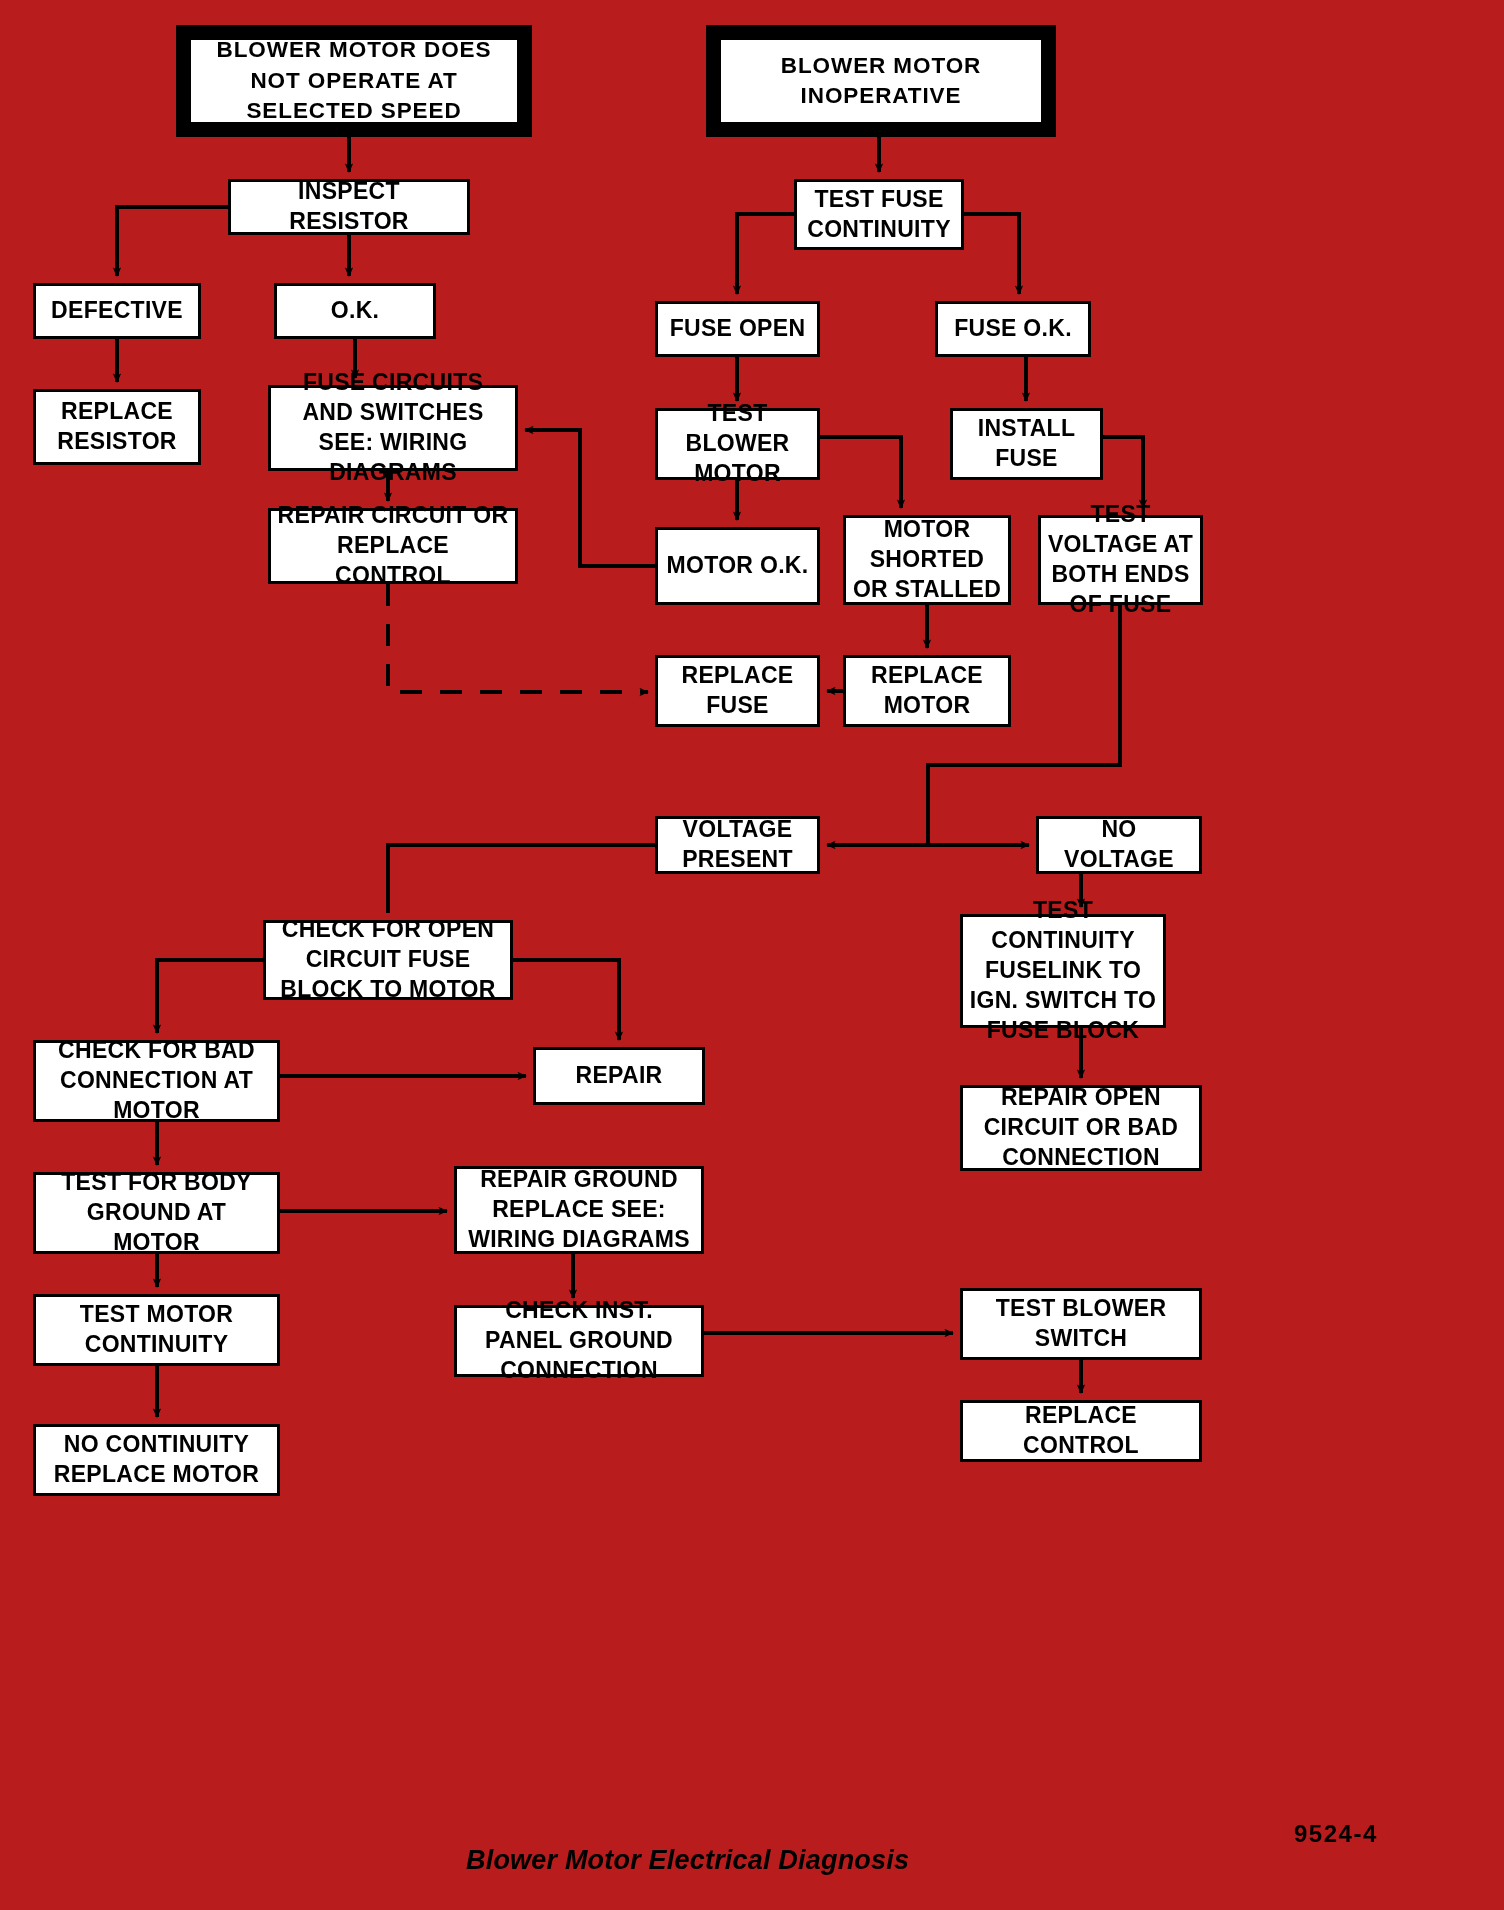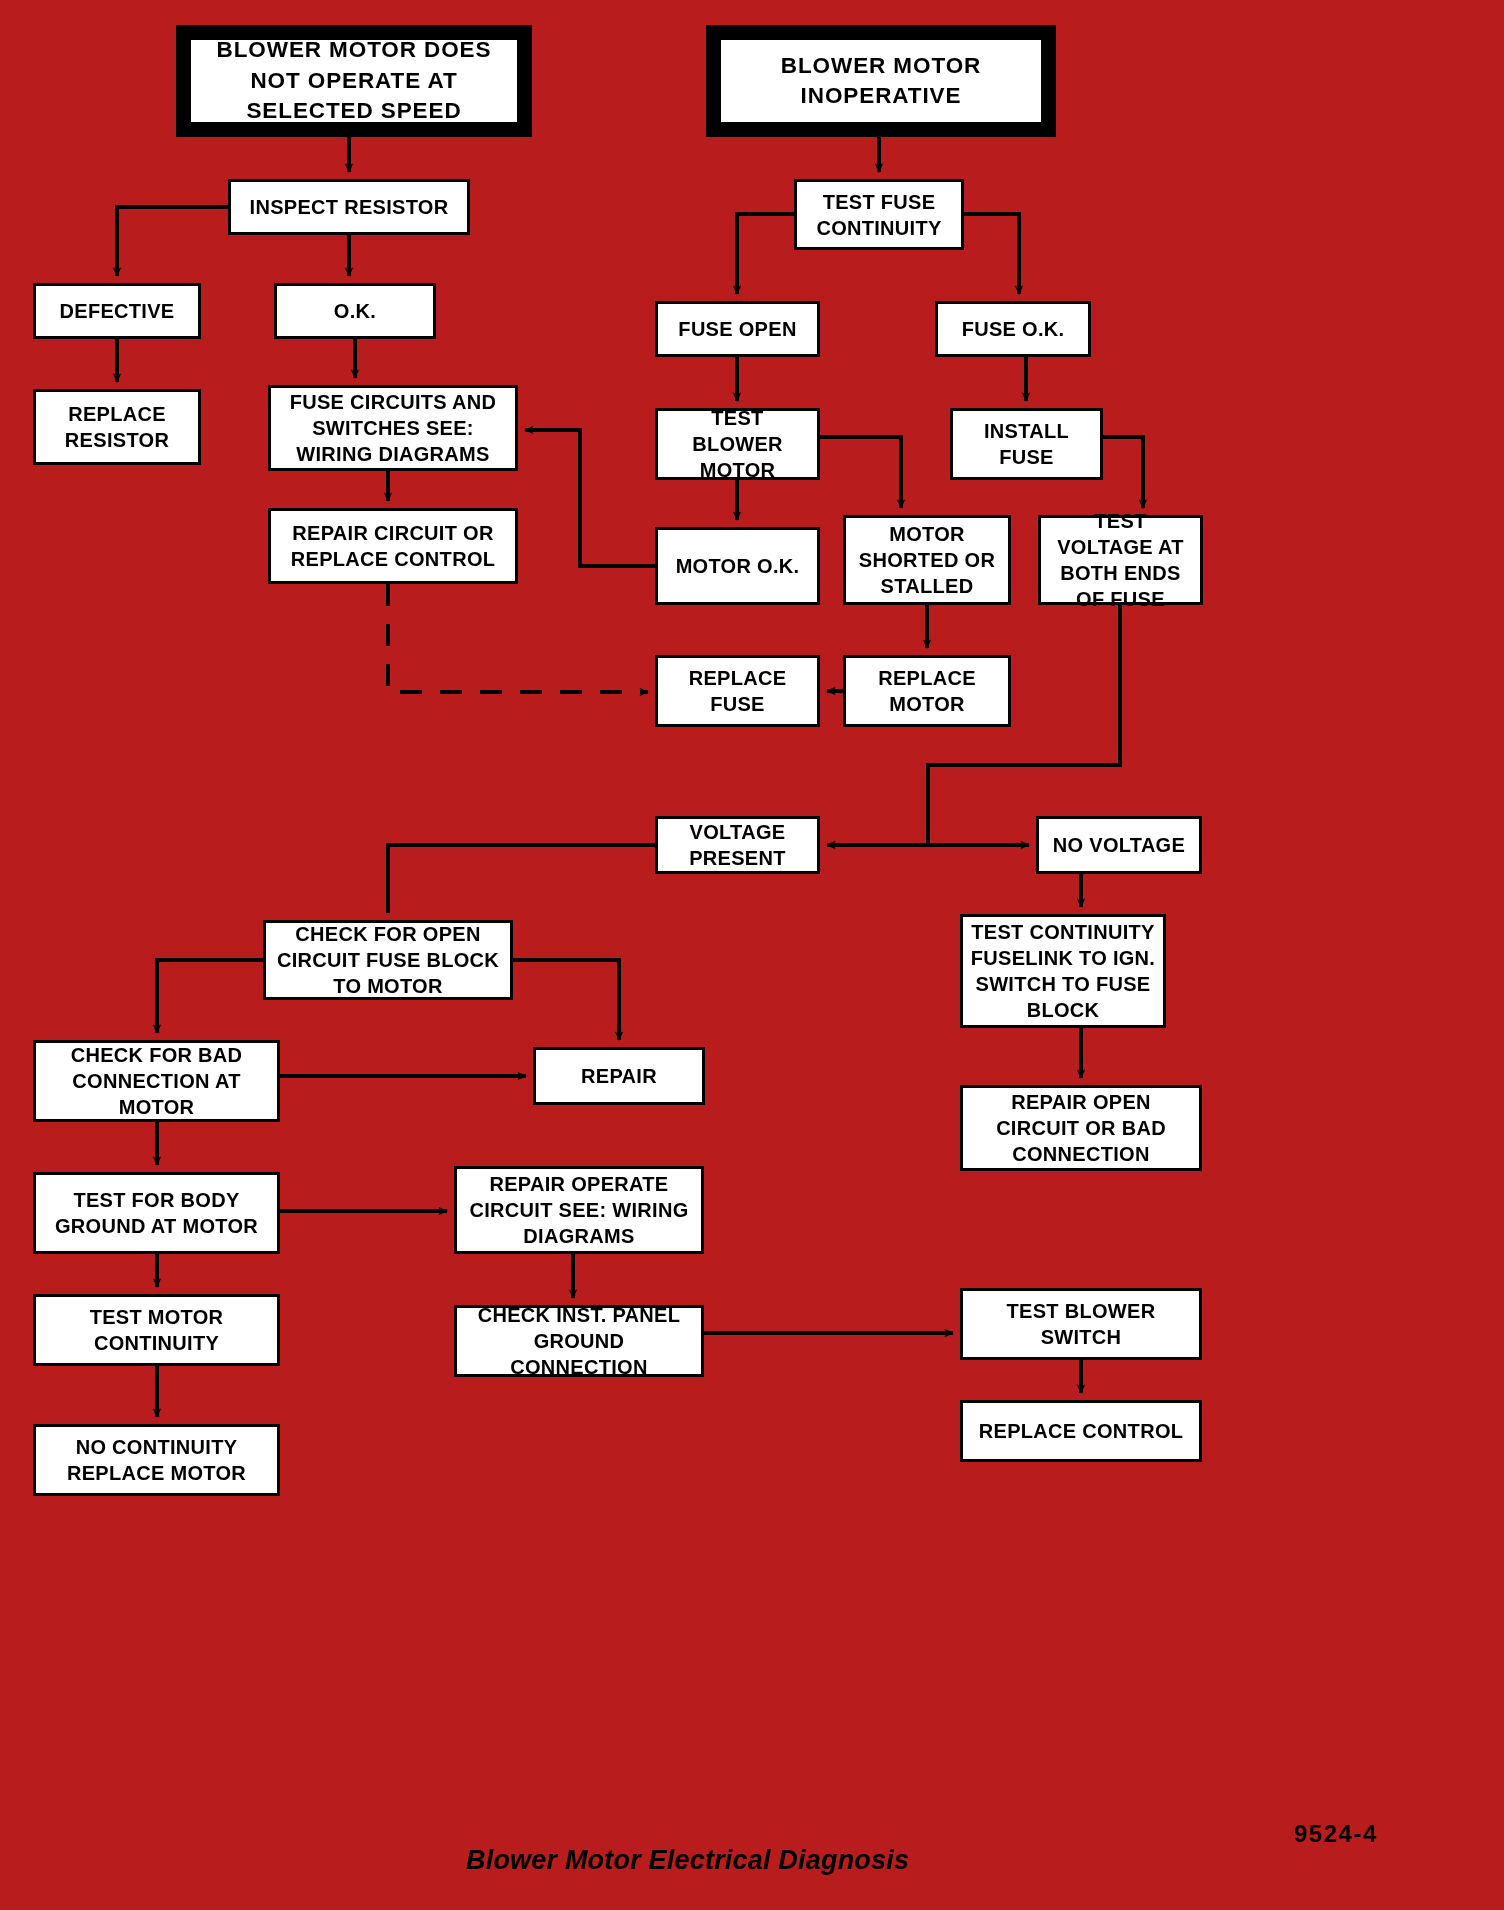--- a/index.html
+++ b/index.html
@@ -33,21 +33,21 @@
     justify-content: center;
     text-align: center;
     color: #000000;
     letter-spacing: 0.3px;
     z-index: 3;
   }
   .node .label {
     display: block;
     width: 100%;
     padding: 0 6px;
-    font-size: 20px;
+    font-size: 23px;
     line-height: 1.30;
     font-weight: 600;
   }
   .node.terminal {
     border: 12px solid #000000;
     outline: 3px solid #000000;
     outline-offset: 0px;
   }
   .node.terminal .label {
     font-size: 22.5px;
@@ -226,21 +226,21 @@
       <div class="node" style="left: 533px; top: 1047px; width: 172px; height: 58px;">
         <span class="label">REPAIR</span>
       </div>
       <div class="node" style="left: 960px; top: 1085px; width: 242px; height: 86px;">
         <span class="label">REPAIR OPEN CIRCUIT OR BAD CONNECTION</span>
       </div>
       <div class="node" style="left: 33px; top: 1172px; width: 247px; height: 82px;">
         <span class="label">TEST FOR BODY GROUND AT MOTOR</span>
       </div>
       <div class="node" style="left: 454px; top: 1166px; width: 250px; height: 88px;">
-        <span class="label">REPAIR OPERATE CIRCUIT SEE: WIRING DIAGRAMS</span>
+        <span class="label">REPAIR GROUND REPLACE SEE: WIRING DIAGRAMS</span>
       </div>
       <div class="node" style="left: 33px; top: 1294px; width: 247px; height: 72px;">
         <span class="label">TEST MOTOR CONTINUITY</span>
       </div>
       <div class="node" style="left: 454px; top: 1305px; width: 250px; height: 72px;">
         <span class="label">CHECK INST. PANEL GROUND CONNECTION</span>
       </div>
       <div class="node" style="left: 960px; top: 1288px; width: 242px; height: 72px;">
         <span class="label">TEST BLOWER SWITCH</span>
       </div>

